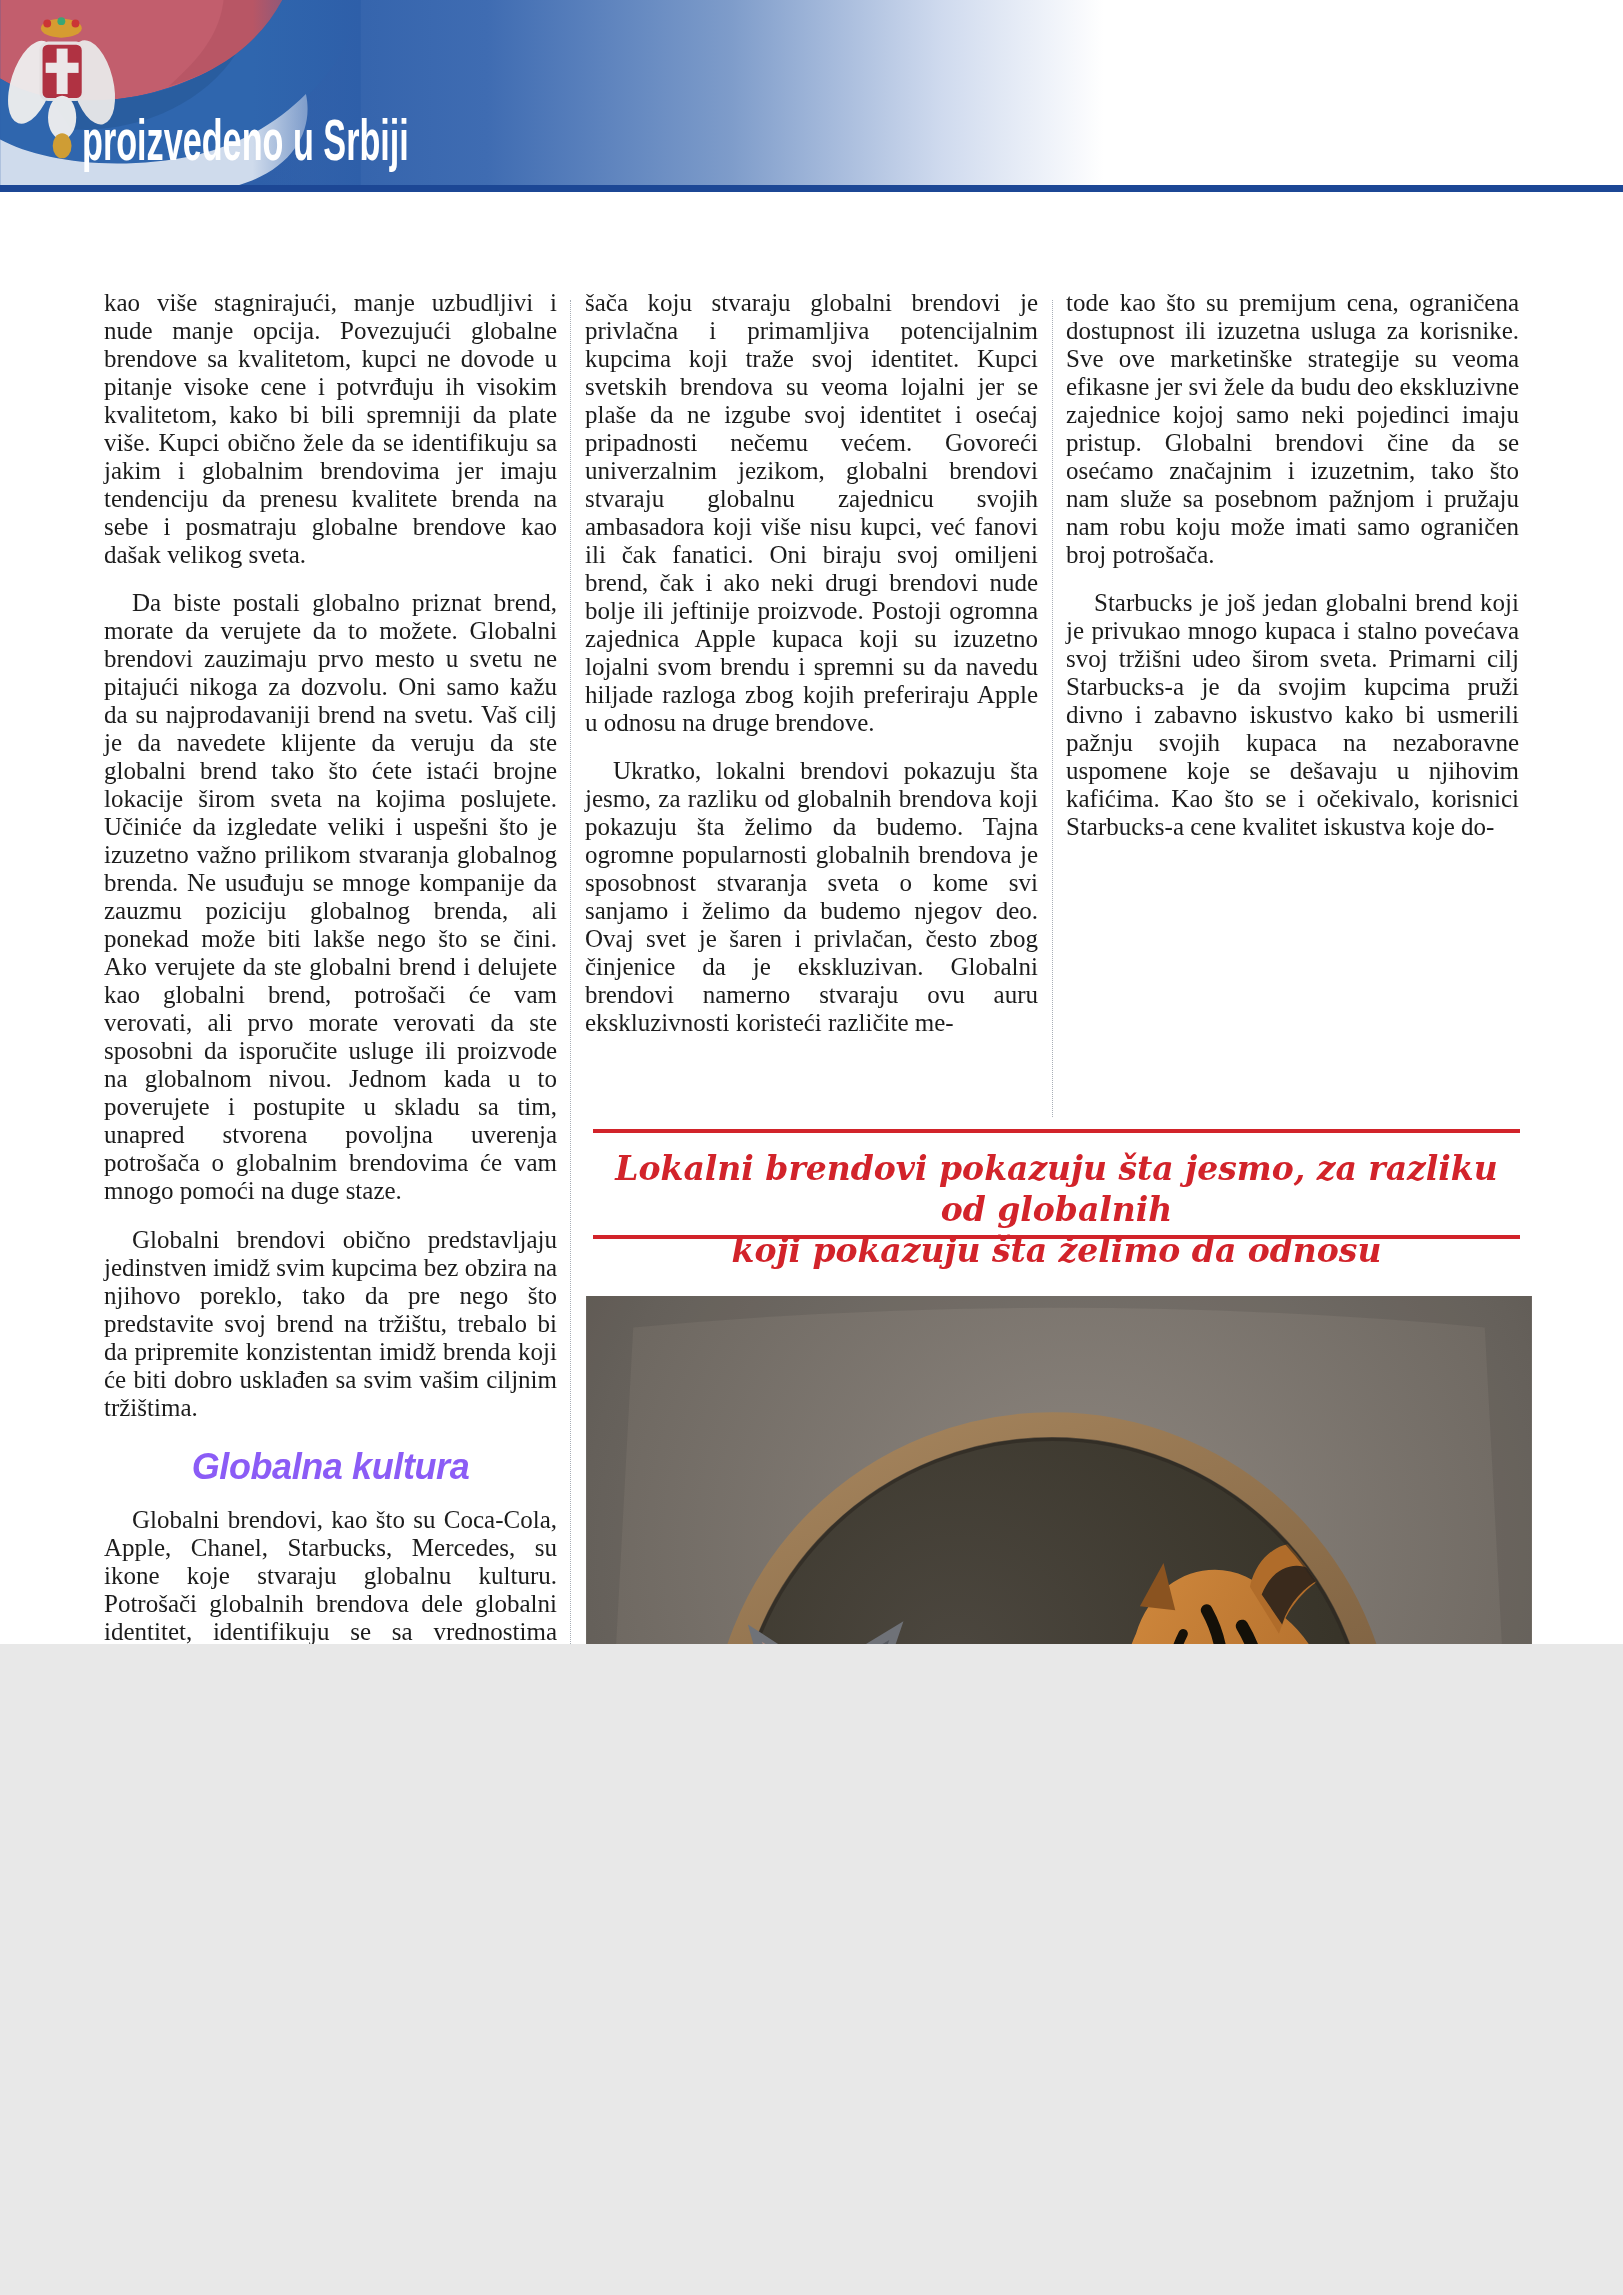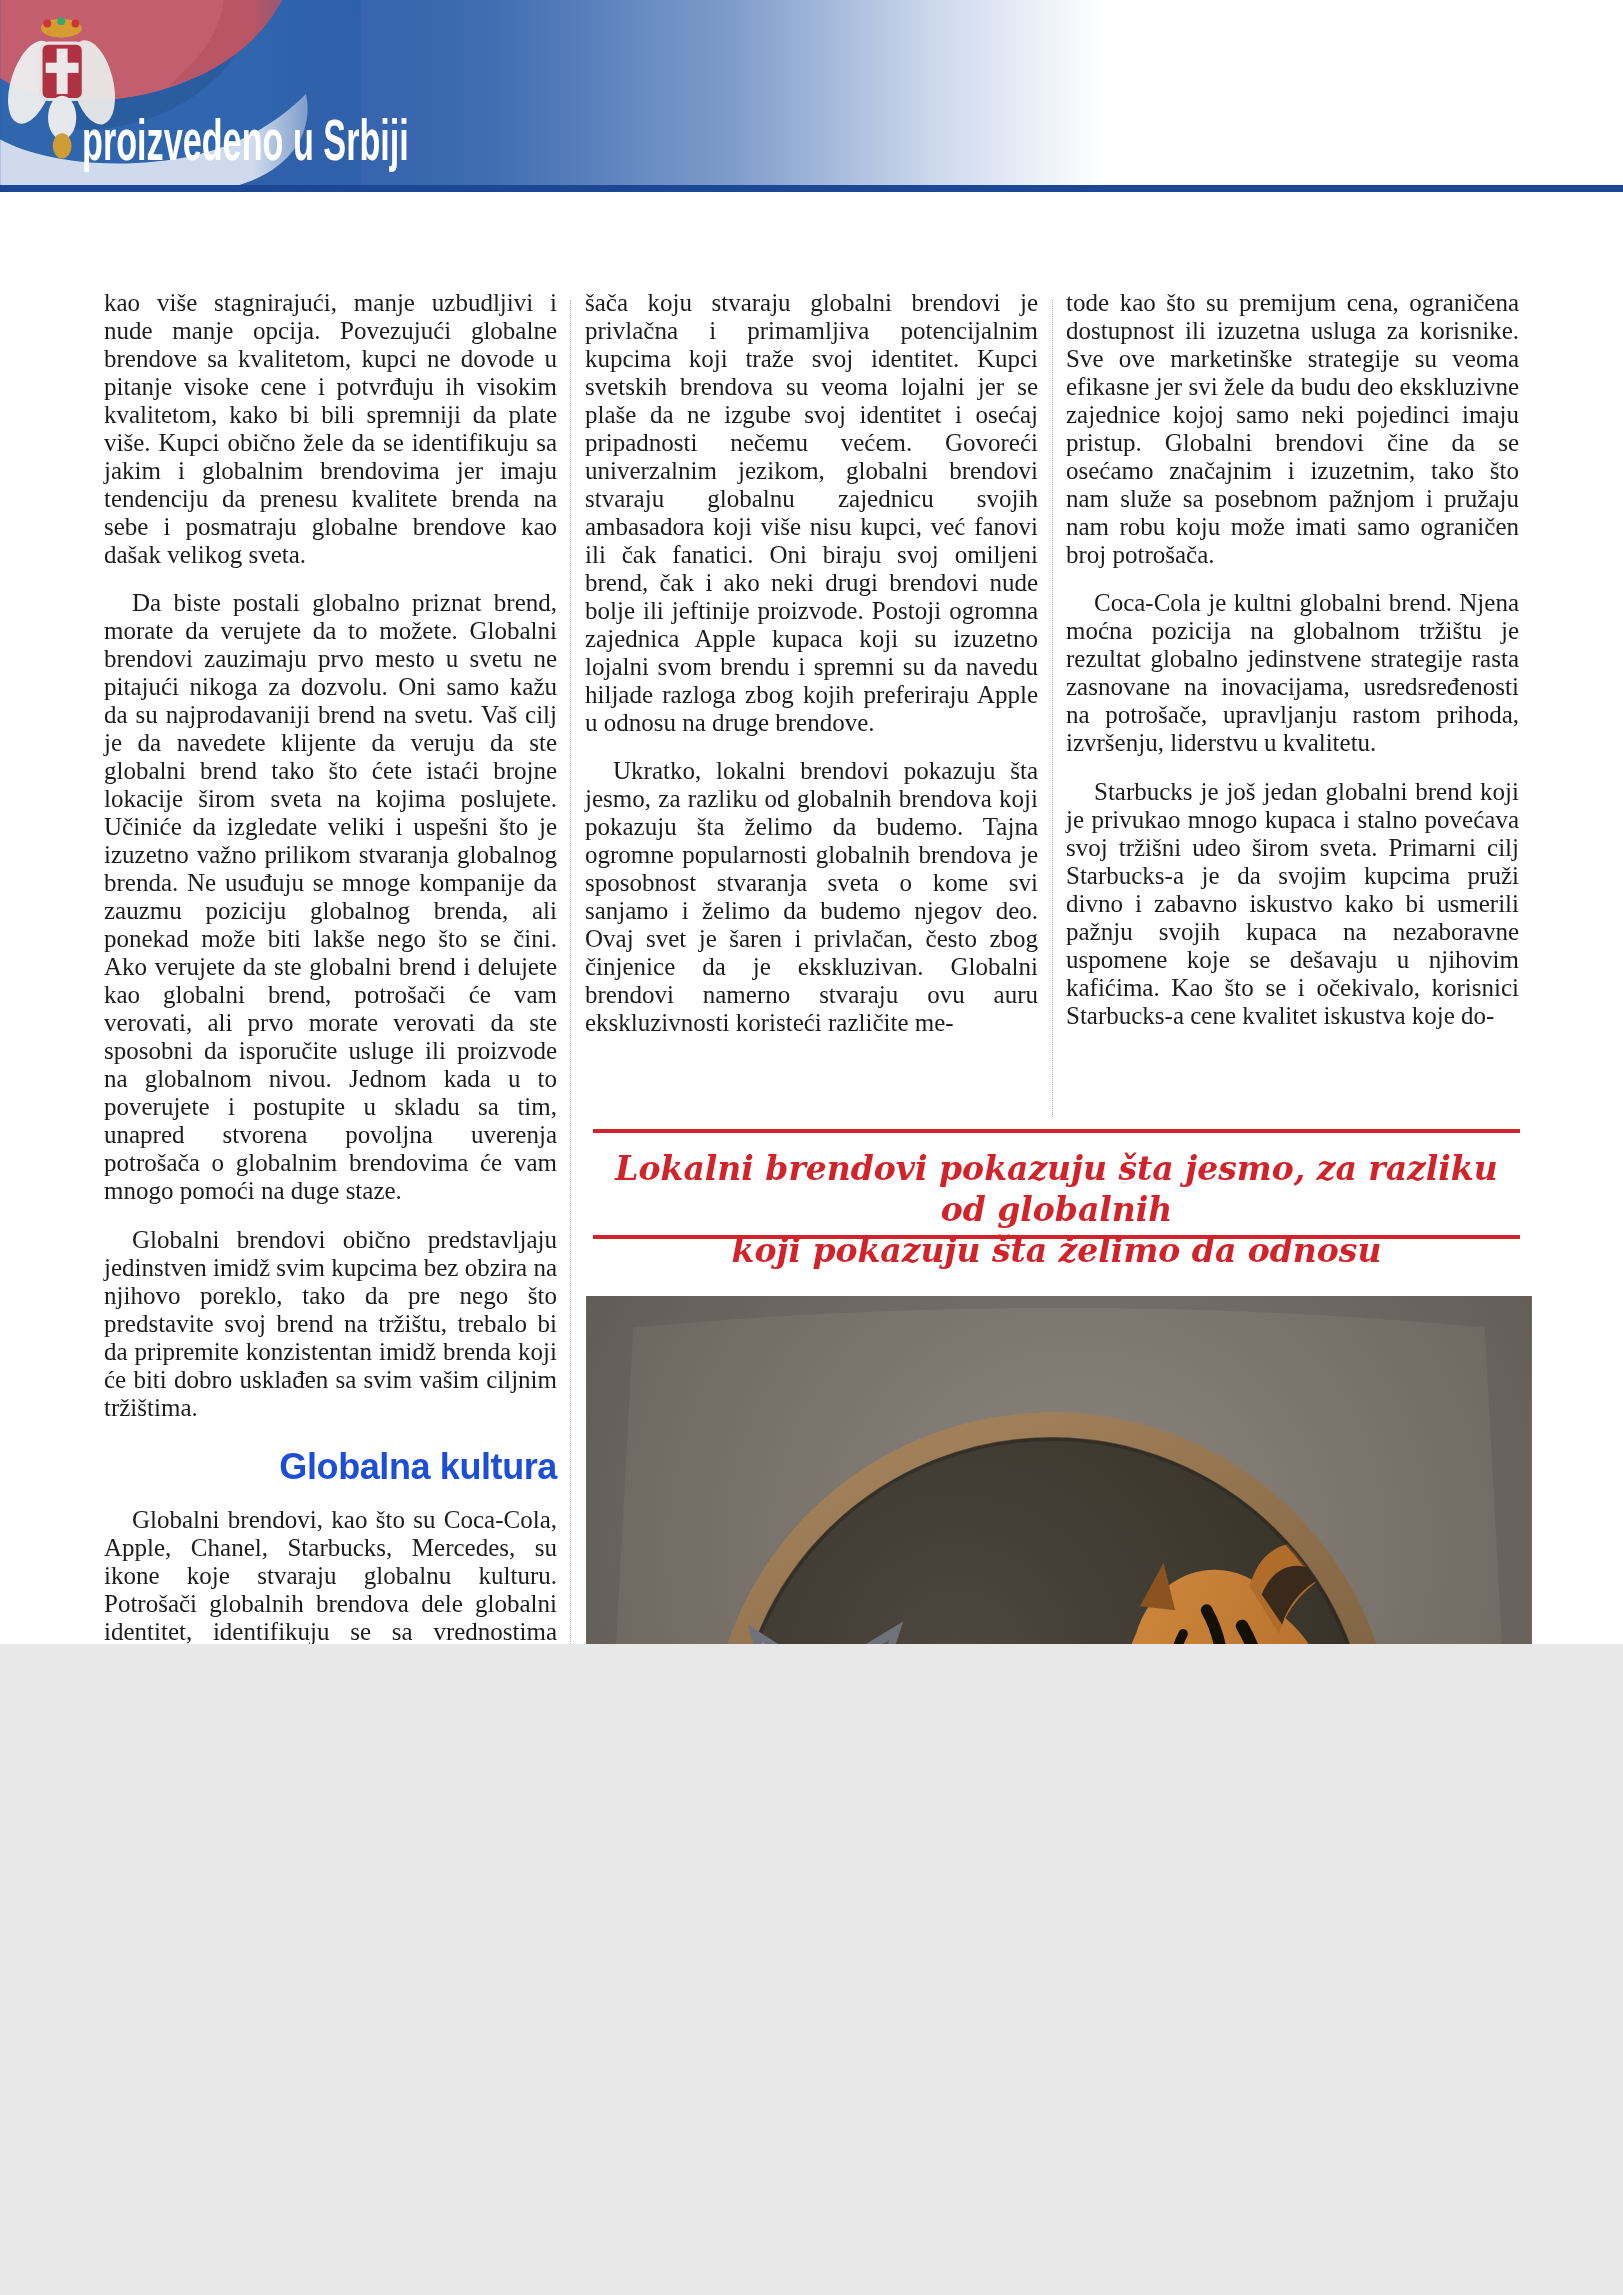--- a/index.html
+++ b/index.html
@@ -15,21 +15,21 @@
     font-family:"Liberation Sans",sans-serif;font-weight:800;font-size:57px;line-height:1;
     color:#ffffff;letter-spacing:0px;transform:scaleX(.60);transform-origin:left top;white-space:nowrap;}
 
   
   .col{position:absolute;top:289px;width:453px;text-align:justify;
        font-size:25px;line-height:28px;}
   #col-0{left:104px;} #col-1{left:585px;} #col-2{left:1066px;}
   .col p{margin:0 0 20.4px 0;}
   .col p.indent{text-indent:28px;}
   h2.section{font-family:"Liberation Sans",sans-serif;font-size:36px;font-weight:800;
-             letter-spacing:-0.4px;margin:31px 0 25px 0;text-align:right;color:#1d4ed8;}
+             letter-spacing:-0.4px;margin:31px 0 25px 0;text-align:center;color:#8b5cf6;font-style:italic;}
 
   .vsep{position:absolute;width:0;border-left:1.6px dotted #a8aeb6;}
   #sep-1{left:570px;top:300px;height:1886px;}
   #sep-2{left:1052px;top:300px;height:817px;}
 
   
   .pq-rule{position:absolute;left:593px;width:927px;height:3.9px;background:#d2232a;}
   #pq-rule-top{top:1129px;} #pq-rule-bottom{top:1235px;}
   .pq-text{position:absolute;left:593px;top:1140px;width:927px;text-align:center;
     font-family:"DejaVu Serif",serif;font-style:italic;font-weight:600;
@@ -102,21 +102,20 @@
       <h2 class="section">Globalna kultura</h2>
       <p class="indent">Globalni brendovi, kao što su Coca-Cola, Apple, Chanel, Starbucks, Mercedes, su ikone koje stvaraju globalnu kulturu. Potrošači globalnih brendova dele globalni identitet, identifikuju se sa vrednostima svojih brendova i doživljavaju brendove kao simbole kulturnih ideala. Kupovinom brendiranih proizvoda, ljudi veruju da su deo grupe istomišljenika koji dele zajednička uverenja i učestvuju u globalnom svetu. Globalni brendovi daju svojim potrošačima pasoš za globalno građanstvo i osećaj pripadnosti globalnom svetu koji oličava napredak, bogatstvo, prosperitet, modernost i obećanje boljeg života.</p>
       <p class="indent">Globalni brendovi privlače potrošače zbog zajedničkog skupa vrednosti, osobina i praksi. Kultura potro-</p>
     </div>
   <div class="col" id="col-1">
       <p>šača koju stvaraju globalni brendovi je privlačna i primamljiva potencijalnim kupcima koji traže svoj identitet. Kupci svetskih brendova su veoma lojalni jer se plaše da ne izgube svoj identitet i osećaj pripadnosti nečemu većem. Govoreći univerzalnim jezikom, globalni brendovi stvaraju globalnu zajednicu svojih ambasadora koji više nisu kupci, već fanovi ili čak fanatici. Oni biraju svoj omiljeni brend, čak i ako neki drugi brendovi nude bolje ili jeftinije proizvode. Postoji ogromna zajednica Apple kupaca koji su izuzetno lojalni svom brendu i spremni su da navedu hiljade razloga zbog kojih preferiraju Apple u odnosu na druge brendove.</p>
       <p class="indent">Ukratko, lokalni brendovi pokazuju šta jesmo, za razliku od globalnih brendova koji pokazuju šta želimo da budemo. Tajna ogromne popularnosti globalnih brendova je sposobnost stvaranja sveta o kome svi sanjamo i želimo da budemo njegov deo. Ovaj svet je šaren i privlačan, često zbog činjenice da je ekskluzivan. Globalni brendovi namerno stvaraju ovu auru ekskluzivnosti koristeći različite me-</p>
     </div>
   <div class="col" id="col-2">
       <p>tode kao što su premijum cena, ograničena dostupnost ili izuzetna usluga za korisnike. Sve ove marketinške strategije su veoma efikasne jer svi žele da budu deo ekskluzivne zajednice kojoj samo neki pojedinci imaju pristup. Globalni brendovi čine da se osećamo značajnim i izuzetnim, tako što nam služe sa posebnom pažnjom i pružaju nam robu koju može imati samo ograničen broj potrošača.</p>
-      <p class="indent">Coca-Cola je kultni globalni brend. Njena moćna pozicija na globalnom tržištu je rezultat globalno jedinstvene strategije rasta zasnovane na inovacijama, usredsređenosti na potrošače, upravljanju rastom prihoda, izvršenju, liderstvu u kvalitetu.</p>
       <p class="indent">Starbucks je još jedan globalni brend koji je privukao mnogo kupaca i stalno povećava svoj tržišni udeo širom sveta. Primarni cilj Starbucks-a je da svojim kupcima pruži divno i zabavno iskustvo kako bi usmerili pažnju svojih kupaca na nezaboravne uspomene koje se dešavaju u njihovim kafićima. Kao što se i očekivalo, korisnici Starbucks-a cene kvalitet iskustva koje do-</p>
     </div>
 
   <div class="vsep" id="sep-1"></div>
   <div class="vsep" id="sep-2"></div>
 
   <div class="pq-rule" id="pq-rule-top"></div>
   <div class="pq-text">
     <span>Lokalni brendovi pokazuju šta jesmo, za razliku od globalnih</span><br>
     <span>koji pokazuju šta želimo da odnosu</span>

